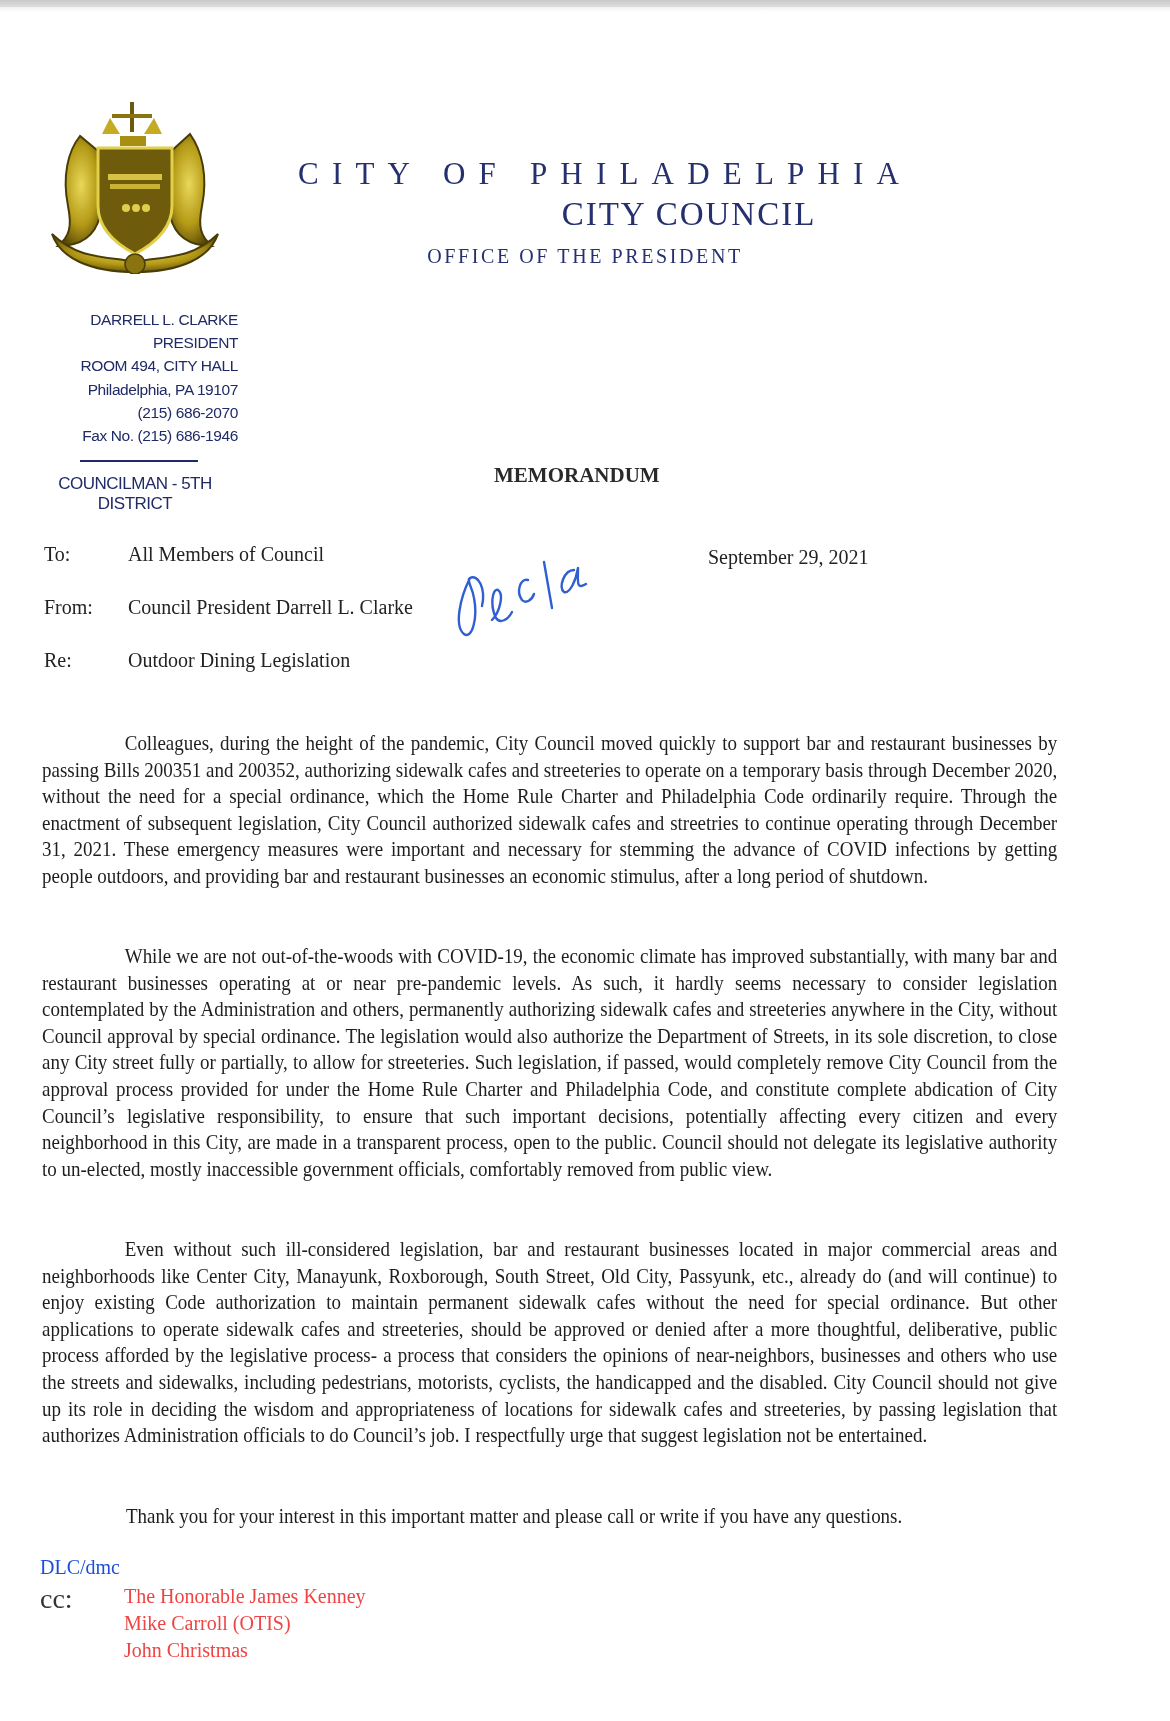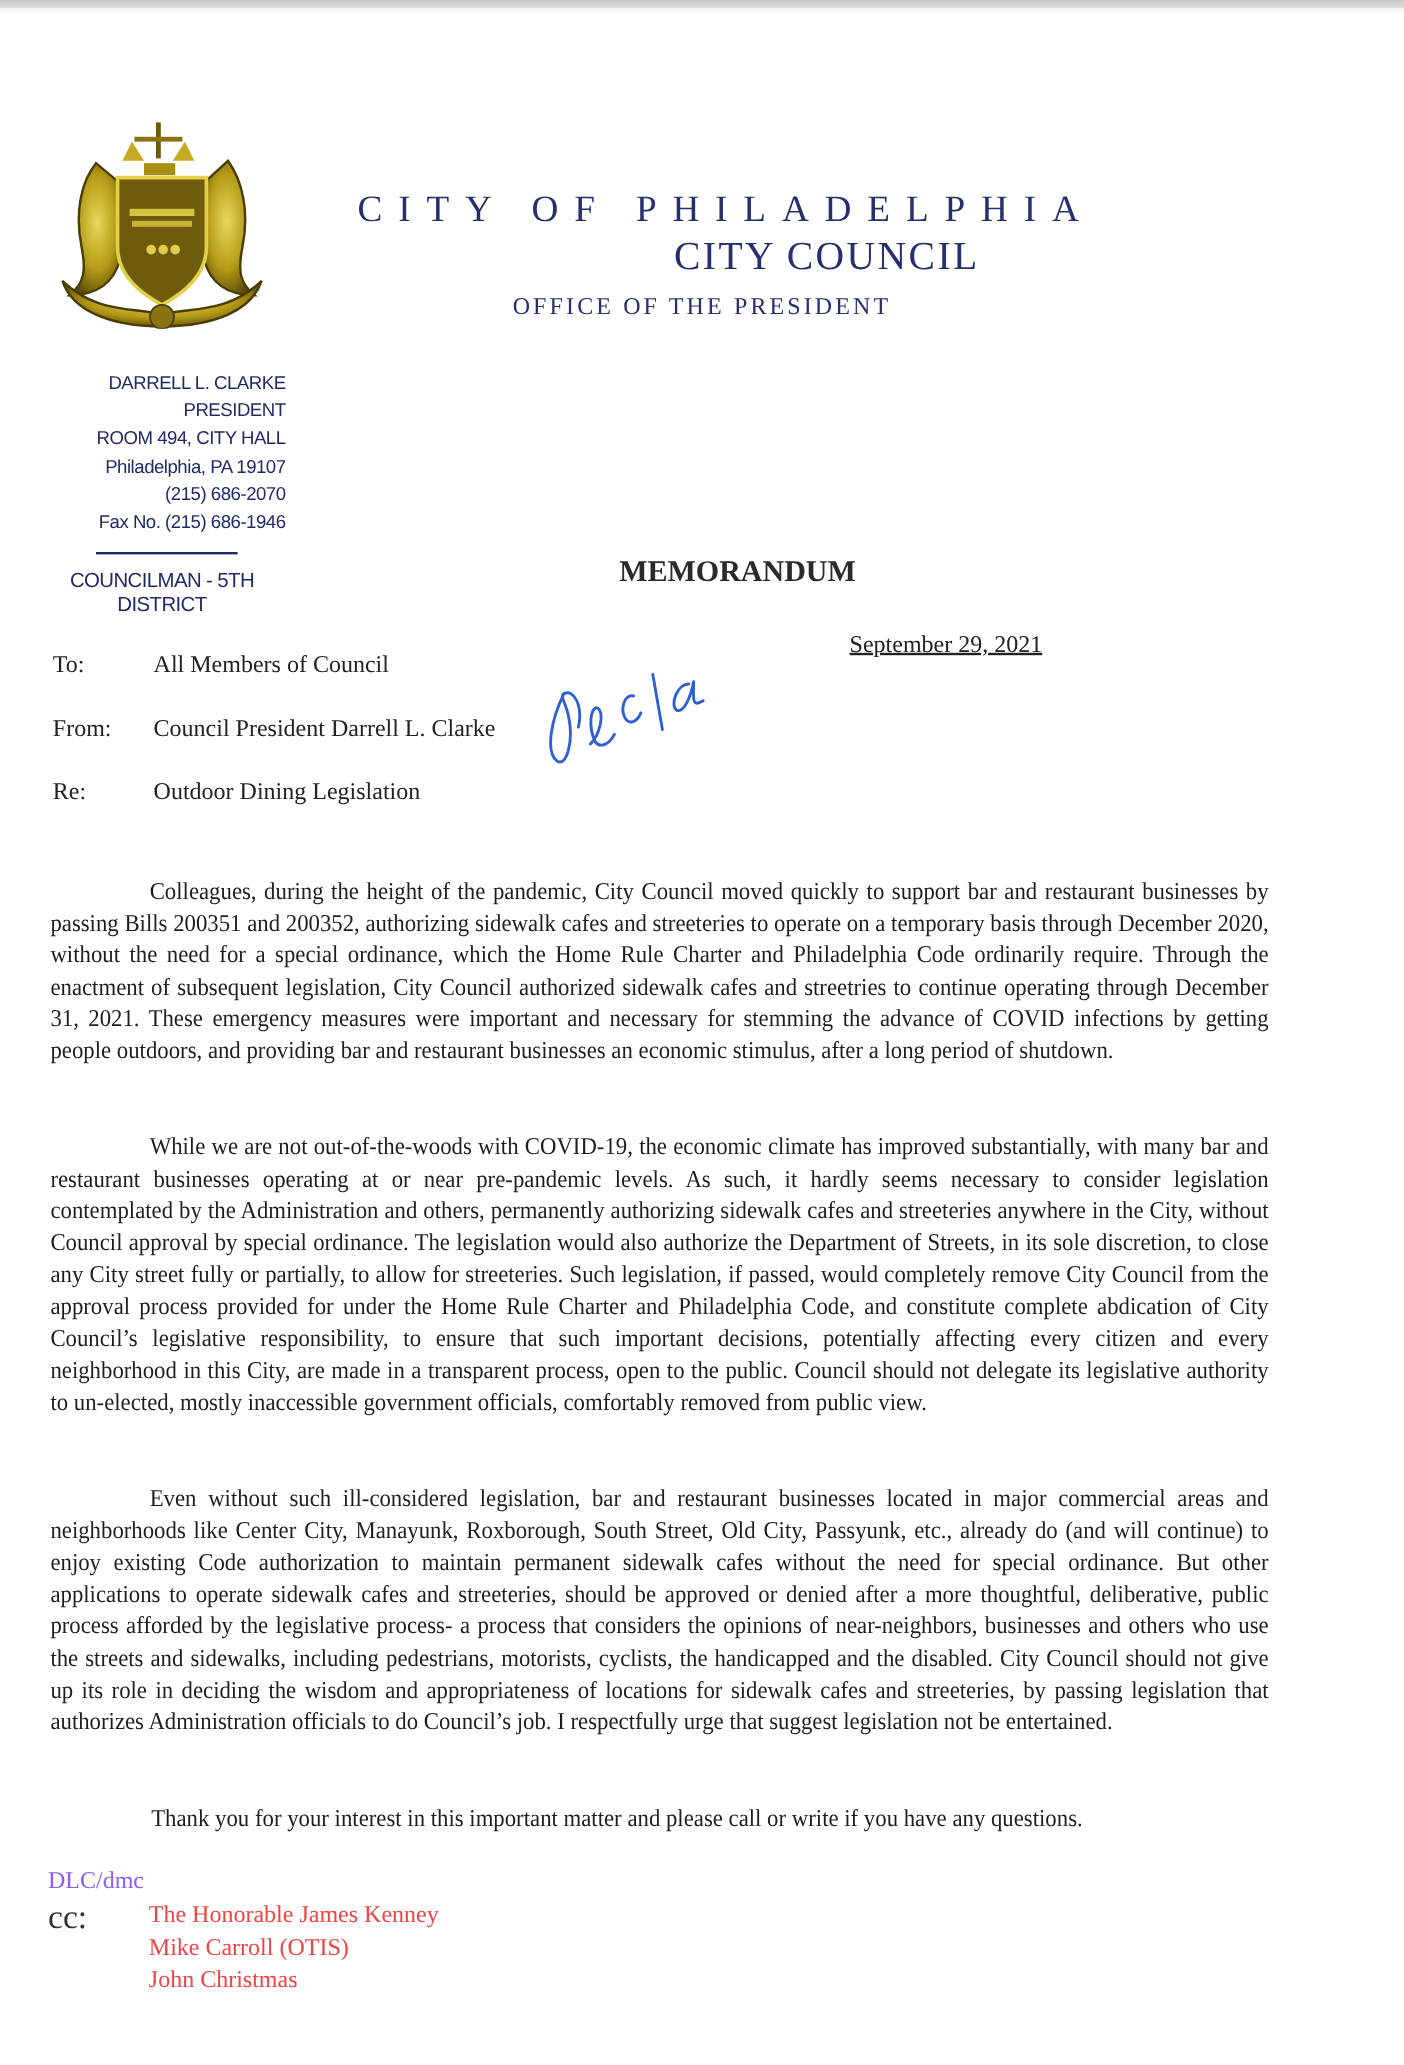--- a/index.html
+++ b/index.html
@@ -45,47 +45,47 @@
   }
   .side-rule {
     position: absolute; left: 80px; top: 460px; width: 118px; height: 2px; background: #1f2a66;
   }
   .side-district {
     position: absolute; left: 30px; top: 474px; width: 210px; text-align: center;
     font-family: "Liberation Sans", sans-serif; font-size: 17px; color: #1f2a66; letter-spacing: -0.5px;
   }
 
   .memo-title {
-    position: absolute; left: 516px; top: 463px;
-    font-family: "Liberation Serif", serif; font-weight: bold; font-size: 25px; color: #2a2a2a;
+    position: absolute; left: 494px; top: 463px;
+    font-family: "Liberation Serif", serif; font-weight: bold; font-size: 21px; color: #2a2a2a;
   }
 
   
   .hdr { position: absolute; font-size: 20px; color: #222; }
   .hdr-label { position: absolute; left: 44px; }
   .hdr-value { position: absolute; left: 128px; white-space: nowrap; }
-  .date { position: absolute; left: 708px; top: 526px; font-size: 20px; color: #222; text-decoration: underline; }
+  .date { position: absolute; left: 708px; top: 546px; font-size: 20px; color: #222; }
 
   .signature { position: absolute; left: 452px; top: 548px; width: 140px; height: 96px; }
 
   
   .body-text {
     position: absolute; left: 42px; width: 1080px;
     font-family: "Liberation Serif", serif; font-size: 20.2px; line-height: 26.6px;
     color: #1e1e1e; text-align: justify;
     transform: scaleX(0.94); transform-origin: left top;
   }
   .body-text p { margin: 0; text-indent: 88px; }
 
   .thanks {
     position: absolute; left: 126px; top: 1505px; font-size: 20.2px; color: #1e1e1e;
     transform: scaleX(0.94); transform-origin: left top; white-space: nowrap;
   }
 
-  .initials { position: absolute; left: 40px; top: 1556px; font-size: 20px; color: #8b5cf6; }
+  .initials { position: absolute; left: 40px; top: 1556px; font-size: 20px; color: #1d4ed8; }
   .cc-label { position: absolute; left: 40px; top: 1583px; font-size: 28px; color: #333; }
   .cc-list { position: absolute; left: 124px; top: 1583px; font-size: 20px; color: #ef4444; line-height: 27px; }
   .cc-list div { white-space: nowrap; }
 </style>
 </head>
 <body>
 
 <div class="top-bar"></div>
 <div class="top-bar-shadow"></div>
 

